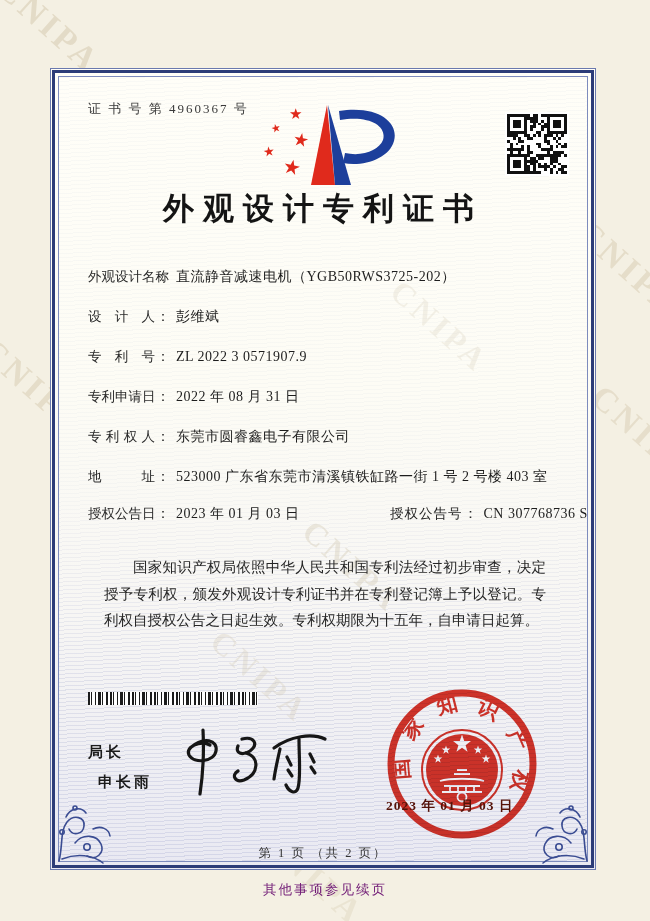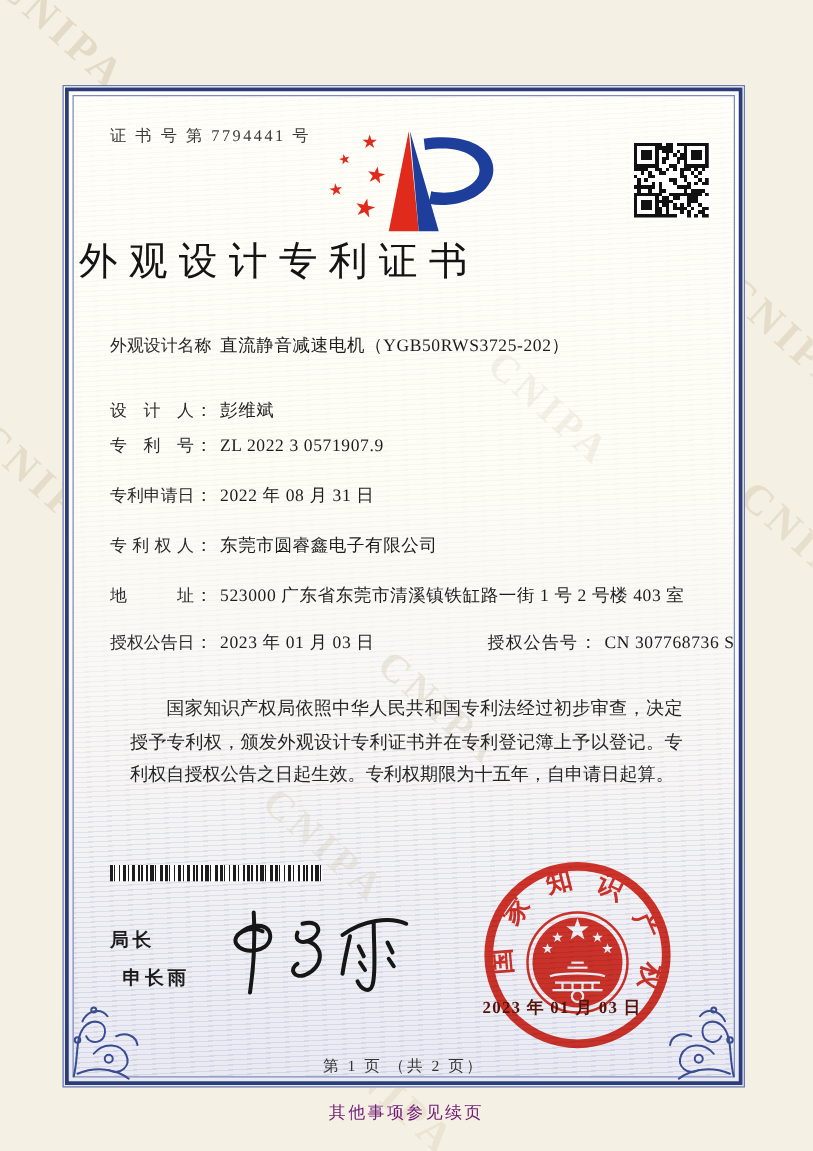--- a/index.html
+++ b/index.html
@@ -33,22 +33,22 @@
   .cert-no{
     position:absolute;left:38px;top:32px;font-size:13px;letter-spacing:2px;color:#3a3a3a;
   }
   
   .logo{position:absolute;left:205px;top:33px;width:140px;height:86px;}
   .logo .star{position:absolute;color:#e02a1c;line-height:1;}
   
   .qr{position:absolute;left:455px;top:44px;width:64px;height:64px;background:#fff;padding:2px;box-sizing:border-box;}
   
   .title{
-    position:absolute;left:0;top:120px;width:100%;
-    font-size:31px;font-weight:normal;letter-spacing:9px;color:#141414;padding-left:13px;
+    position:absolute;left:0;top:120px;width:100%;text-align:center;
+    font-size:31px;font-weight:bold;letter-spacing:9px;color:#141414;
   }
   
   .row{position:absolute;left:38px;width:486px;font-size:14px;color:#222;white-space:nowrap;}
   .row .lab{display:inline-block;width:67px;text-align:justify;text-align-last:justify;font-size:13.5px;color:#2a2a2a;vertical-align:bottom;}
   .row .col{display:inline-block;margin:0 6px 0 1px;color:#2a2a2a;}
   .row .val{font-size:14px;color:#1d1d1d;letter-spacing:.5px;}
   .row .pair2{position:absolute;left:302px;top:0;}
   .row .pair2 .lab2{font-size:13.5px;letter-spacing:1px;}
   
   .paras{position:absolute;left:38px;top:470px;width:474px;font-size:14.5px;line-height:26.5px;color:#262626;}
@@ -90,21 +90,21 @@
 <div class="cert">
   <div class="lines"></div>
   <span class="wm-in" style="left:242px;top:480px">CNIPA</span>
   <span class="wm-in" style="left:150px;top:590px;opacity:.28">CNIPA</span>
   <span class="wm-in" style="left:330px;top:240px;opacity:.22">CNIPA</span>
 
   <div class="frame-outer"></div>
   <div class="frame-main"></div>
   <div class="frame-inner"></div>
 
-  <div class="cert-no">证 书 号 第 7794441 号</div>
+  <div class="cert-no">证 书 号 第 4960367 号</div>
 
   <div class="logo">
     <span class="star" style="left:34px;top:6px;font-size:15px">★</span>
     <span class="star" style="left:16px;top:22px;font-size:11px;transform:rotate(-14deg)">★</span>
     <span class="star" style="left:38px;top:30px;font-size:18px;transform:rotate(10deg)">★</span>
     <span class="star" style="left:8px;top:44px;font-size:13px;transform:rotate(-8deg)">★</span>
     <span class="star" style="left:28px;top:56px;font-size:20px;transform:rotate(12deg)">★</span>
     <svg viewBox="0 0 140 86" width="140" height="86">
       <polygon points="72,4 80,84 56,84" fill="#e02a1c"></polygon>
       <polygon points="73,4 96,84 80,84" fill="#1d3f9b"></polygon>
@@ -354,21 +354,21 @@
         <rect x="19" y="20" width="1" height="1" fill="#111"></rect>
         <rect x="20" y="20" width="1" height="1" fill="#111"></rect>
       </svg>
   </div>
 
   <div class="title">外观设计专利证书</div>
 
   <div class="row" style="top:200px">
     <span class="lab">外观设计名称</span><span class="col">：</span><span class="val">直流静音减速电机（YGB50RWS3725-202）</span>
   </div>
-  <div class="row" style="top:252px">
+  <div class="row" style="top:240px">
     <span class="lab">设计人</span><span class="col">：</span><span class="val">彭维斌</span>
   </div>
   <div class="row" style="top:280px">
     <span class="lab">专利号</span><span class="col">：</span><span class="val">ZL 2022 3 0571907.9</span>
   </div>
   <div class="row" style="top:320px">
     <span class="lab">专利申请日</span><span class="col">：</span><span class="val">2022 年 08 月 31 日</span>
   </div>
   <div class="row" style="top:360px">
     <span class="lab">专利权人</span><span class="col">：</span><span class="val">东莞市圆睿鑫电子有限公司</span>

